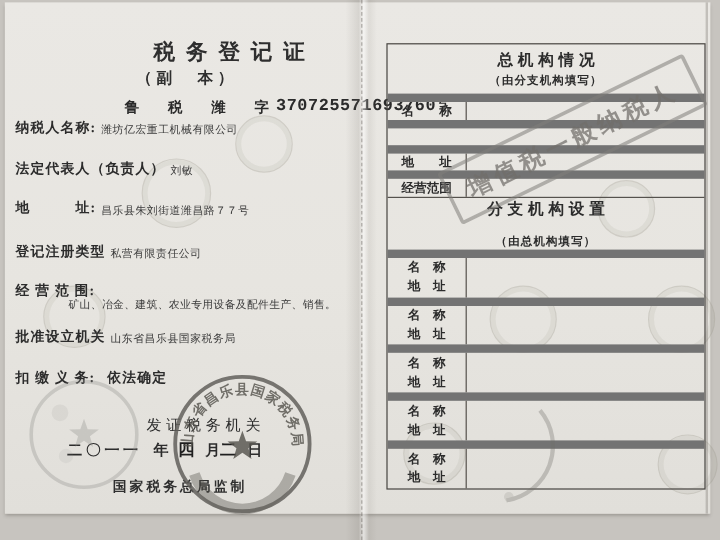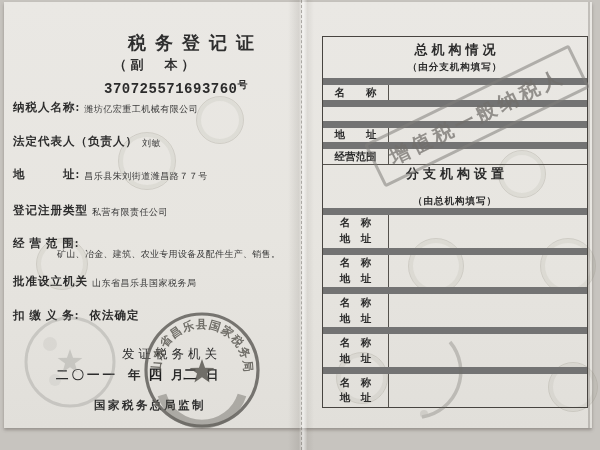--- a/index.html
+++ b/index.html
@@ -94,20 +94,21 @@
 <div class="wm" style="left:408px;top:238px;width:54px;height:54px;"></div>
 <div class="wm" style="left:540px;top:238px;width:54px;height:54px;"></div>
 <div class="wm" style="left:498px;top:150px;width:46px;height:46px;"></div>
 <div class="wm" style="left:336px;top:352px;width:50px;height:50px;"></div>
 <div class="wm" style="left:548px;top:362px;width:48px;height:48px;"></div>
 
 <div class="lp-title">税务登记证</div>
 <div class="lp-subtitle">（副　本）</div>
 
 <div class="serial">
+  <span class="pfx">鲁　税　潍　字</span>
   <span class="num">370725571693760</span>
   <span class="sfx">号</span>
 </div>
 
 <div class="frow" style="top:97px;">
   <span class="lbl">纳税人名称:</span>
   <span class="val">潍坊亿宏重工机械有限公司</span>
 </div>
 <div class="frow" style="top:131px;">
   <span class="lbl">法定代表人（负责人）</span>

